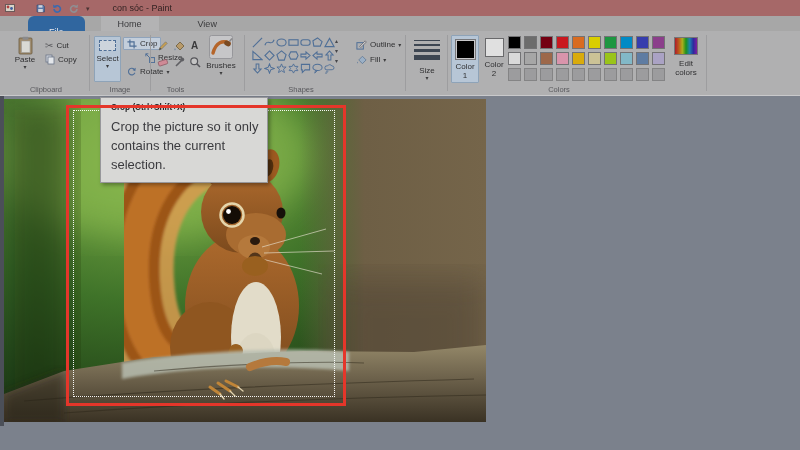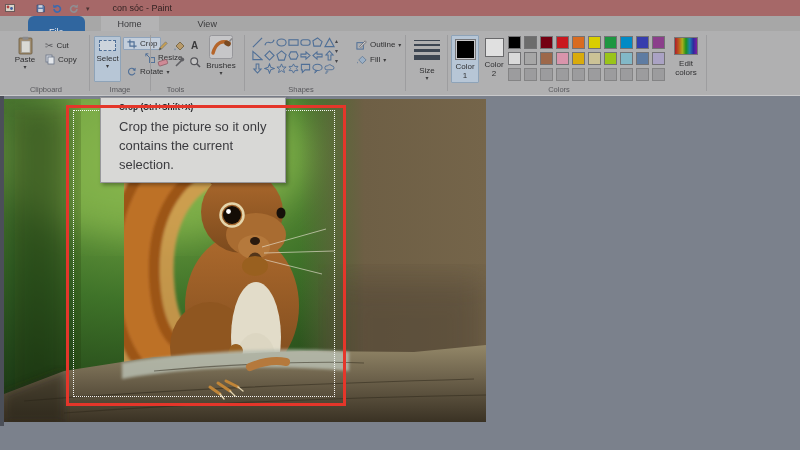--- a/index.html
+++ b/index.html
@@ -62,23 +62,23 @@
   .rainbow{ width:24px; height:18px; border:1px solid #8a8a8c;
             background:linear-gradient(90deg,#c23,#d62,#cc2,#2a2,#29c,#33b,#92b);
             filter:brightness(.85); }
   
   .workarea{ position:absolute; left:0; top:96px; width:800px; height:354px; background:#7b818c; }
   .workarea .edge{ position:absolute; left:0; top:0; width:4px; height:330px; background:#4b4f58; }
   .canvas{ position:absolute; left:4px; top:3px; width:482px; height:323px; }
   .canvas svg{ display:block; }
   .selection{ position:absolute; left:69px; top:11px; width:262px; height:287px;
               border:1px dotted rgba(255,255,255,.95); z-index:2; }
-  .tooltip{ position:absolute; left:100px; top:1px; width:186px; z-index:5;
+  .tooltip{ position:absolute; left:100px; top:1px; width:168px; z-index:5;
             background:#d8d8d6; border:1px solid #97979b;
-            box-shadow:2px 2px 4px rgba(0,0,0,.35); padding:5px 8px 7px 18px; }
+            box-shadow:2px 2px 4px rgba(0,0,0,.35); padding:5px 8px 7px 10px; }
   .tooltip .tt-title{ font-size:8.2px; font-weight:bold; color:#1f1f22; }
   .tooltip .tt-body{ font-size:13px; color:#3b3b3f; margin-top:6px; line-height:1.45; width:160px; }
   .croprect{ position:absolute; left:66px; top:9px; width:280px; height:301px;
              border:3px solid #e5362a; z-index:6; }
 </style>
 </head>
 <body>
 
 <div class="screen">
 

